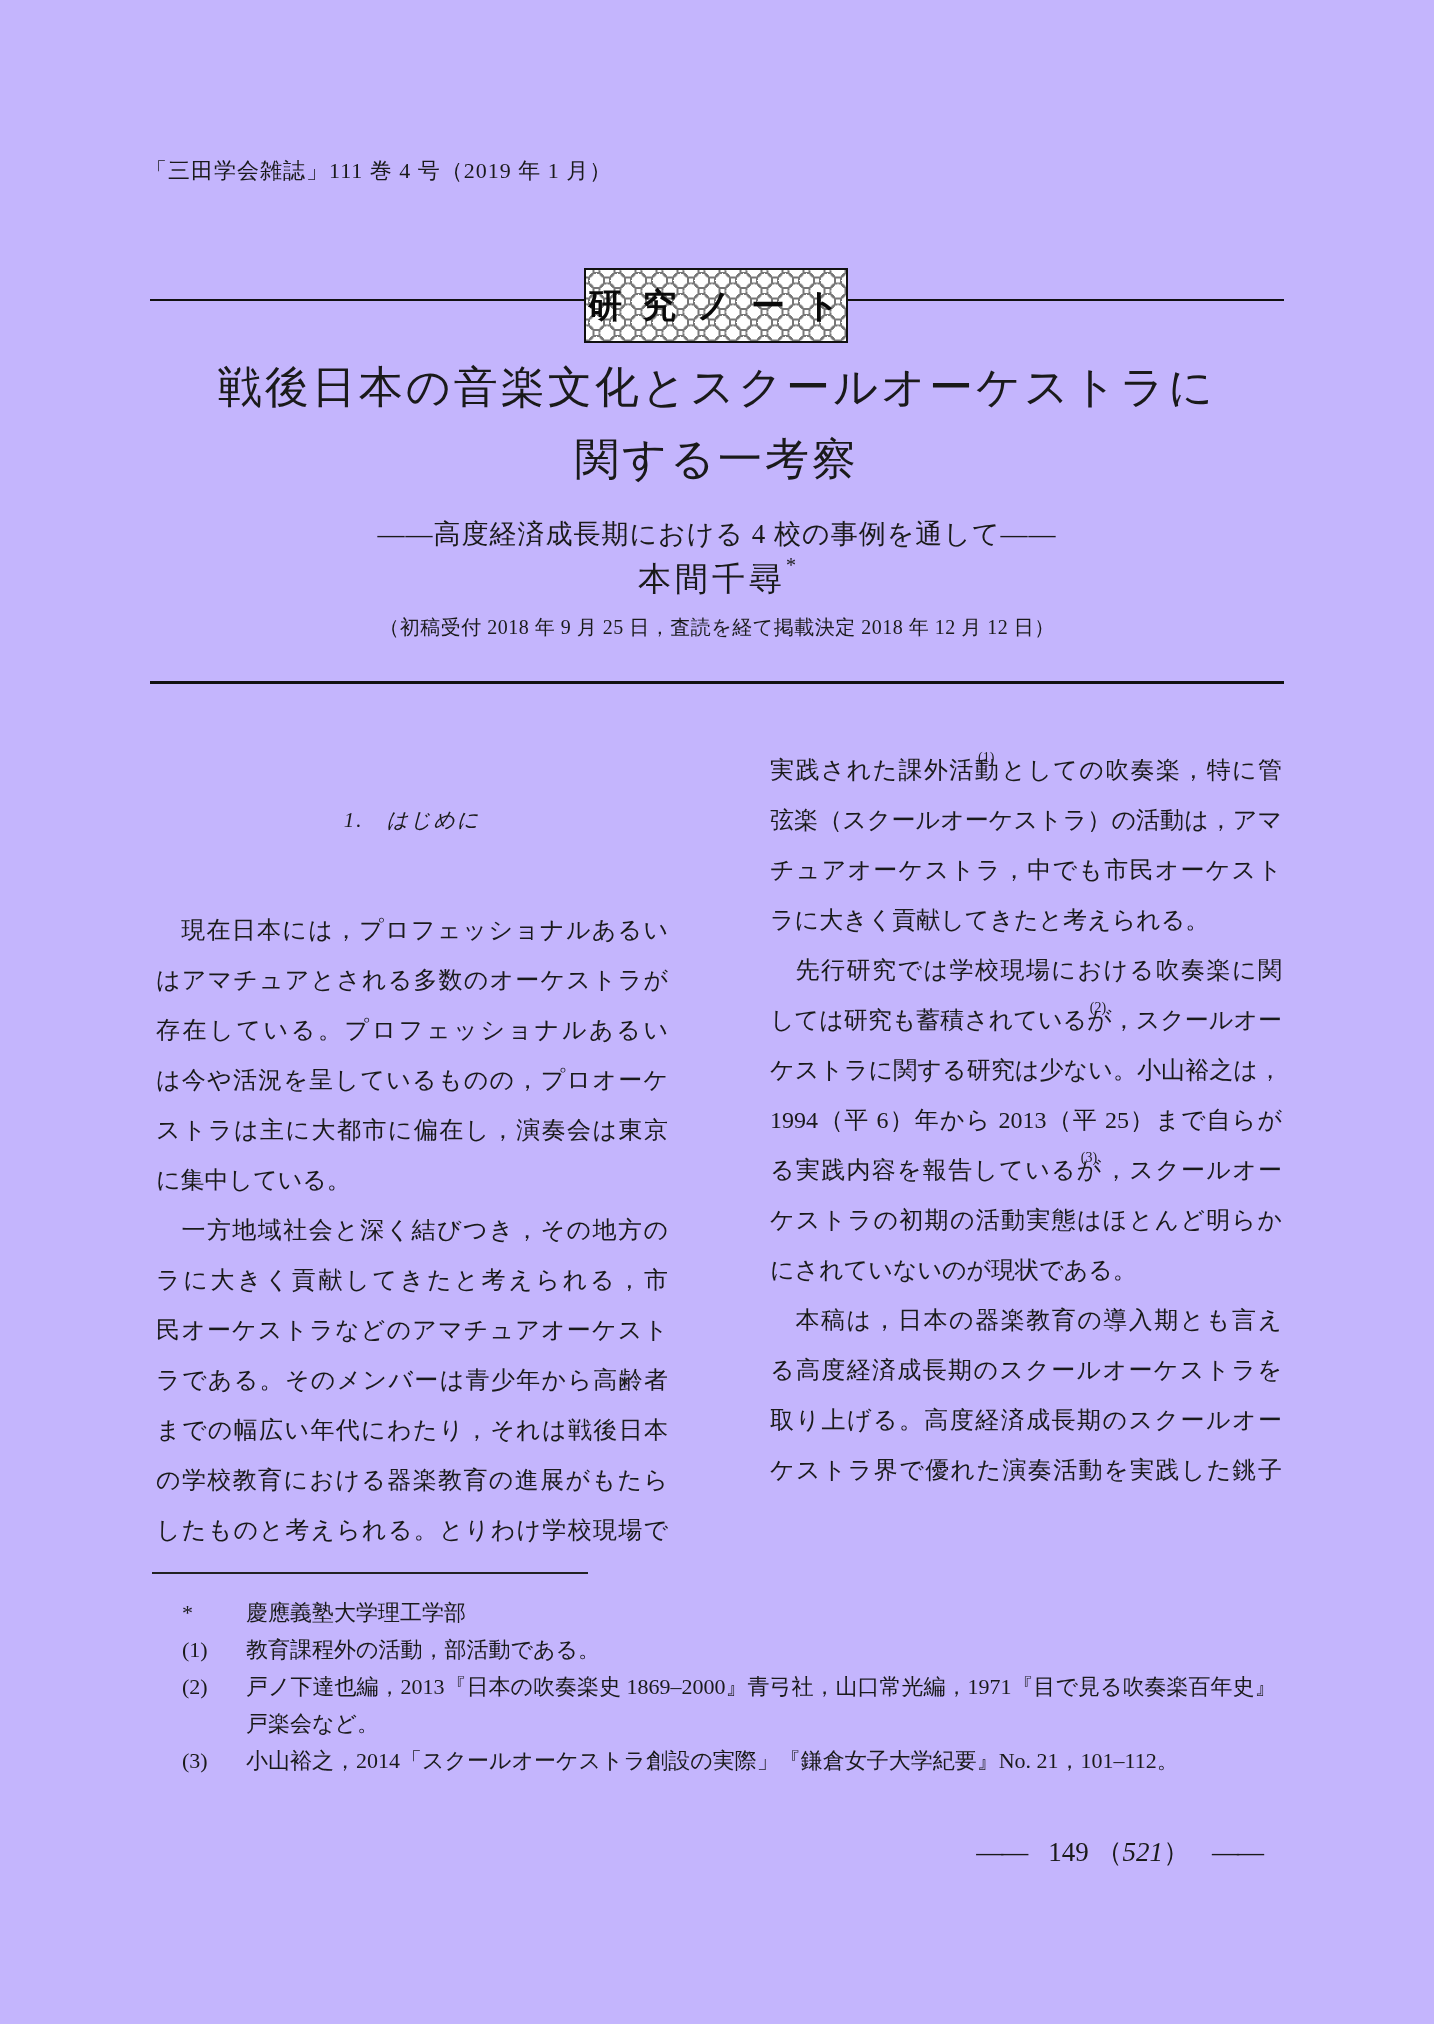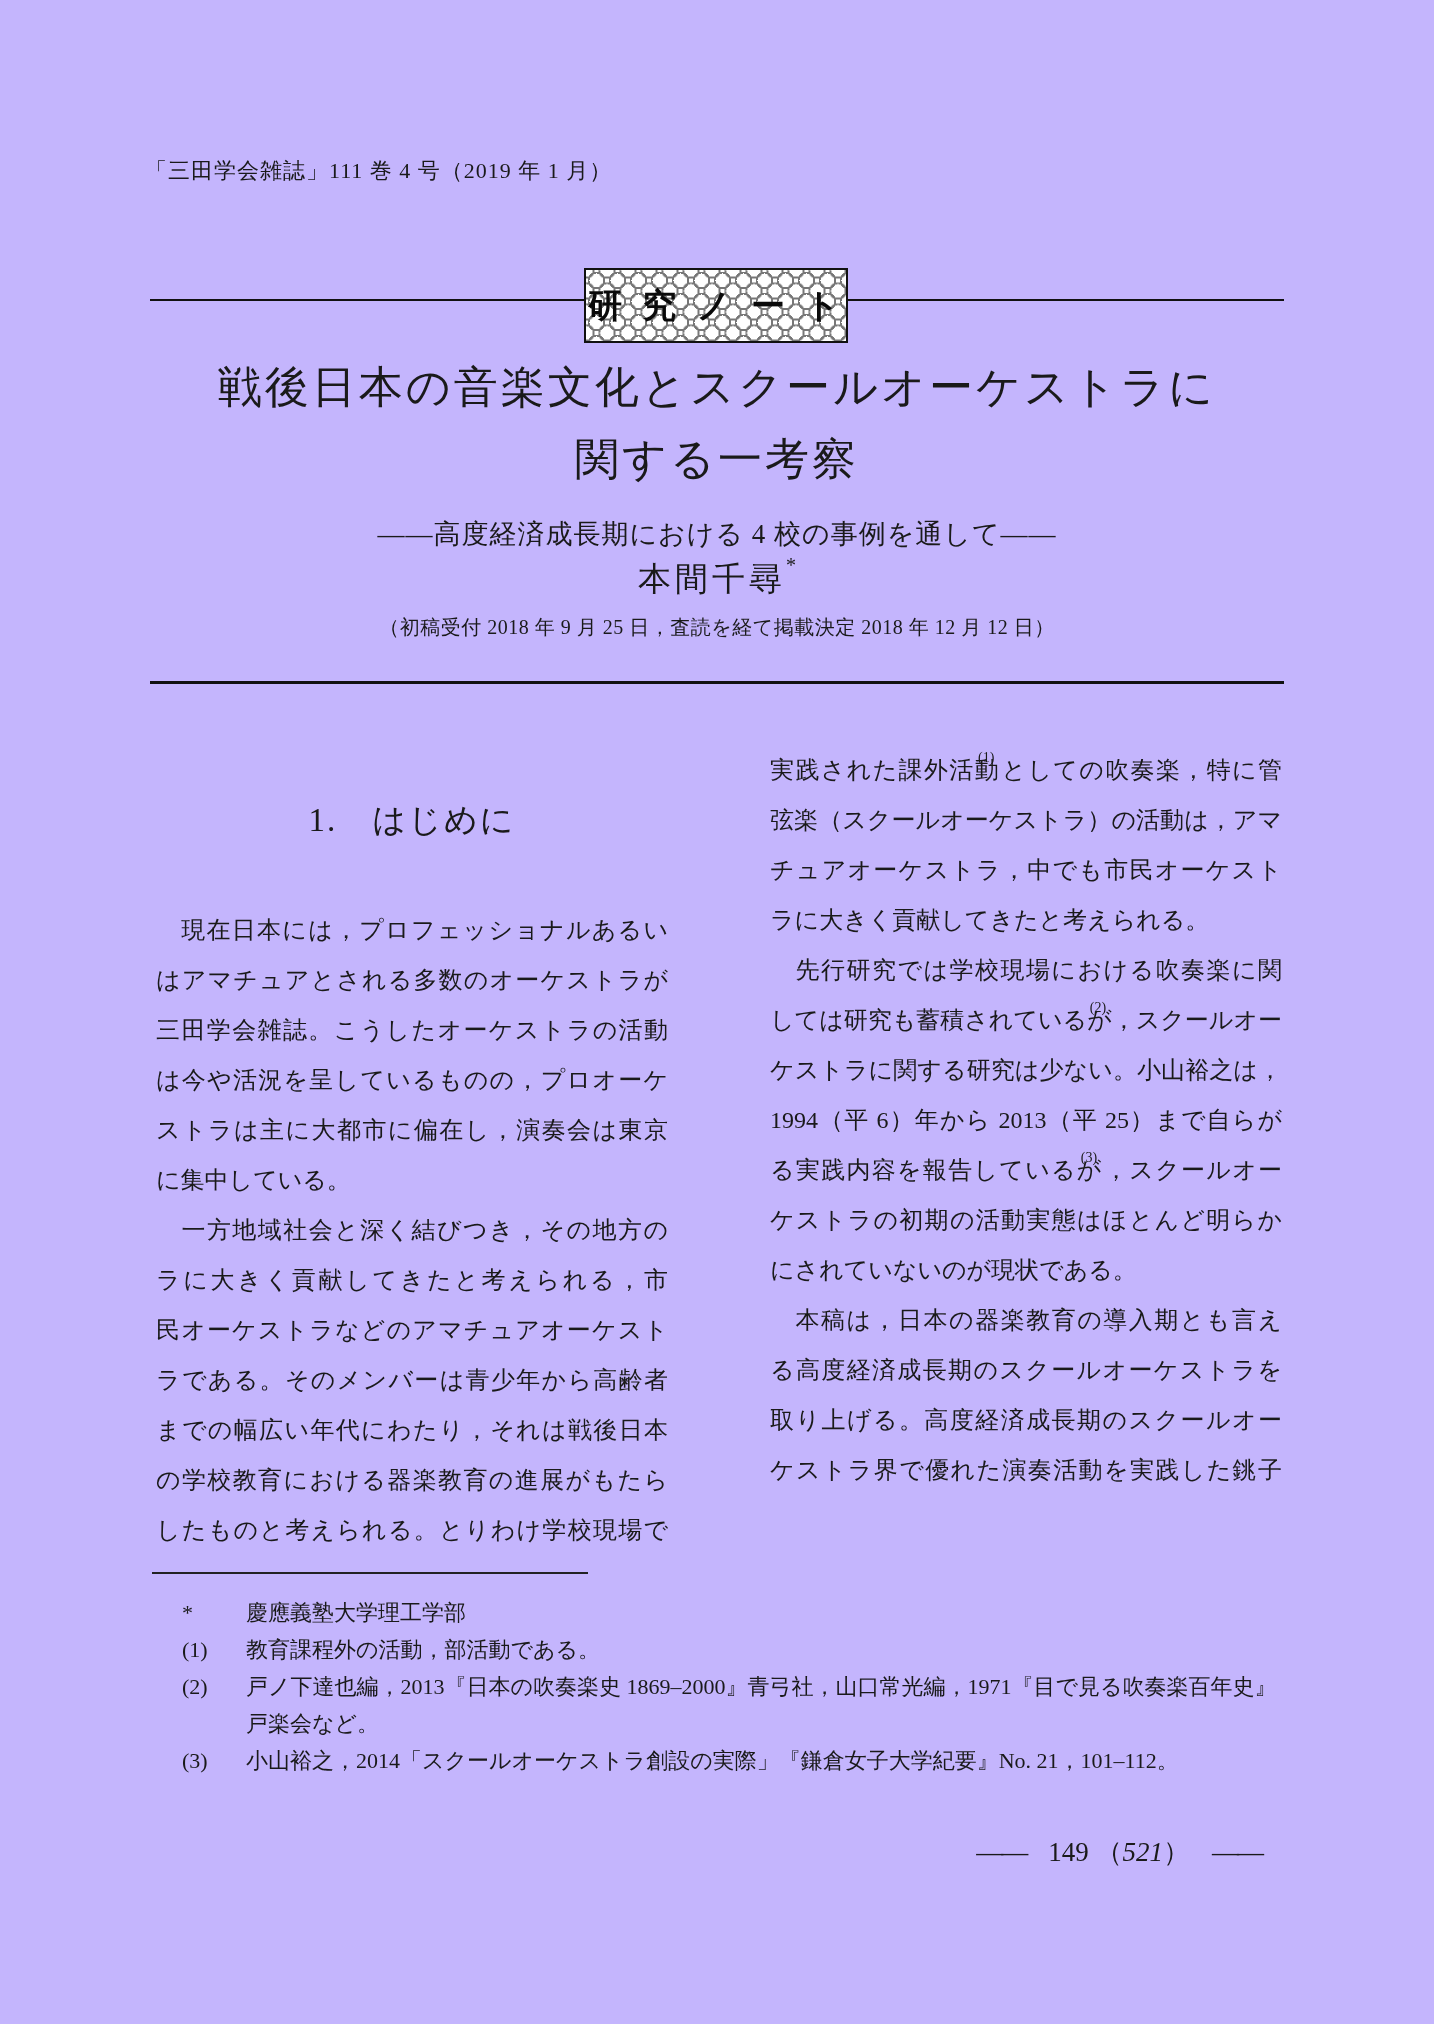--- a/index.html
+++ b/index.html
@@ -63,21 +63,21 @@
   }
 
   
   .col {
     position:absolute; top:745px; width:512px; font-size:24px;
   }
   .col-left  { left:156px; }
   .col-right { left:770px; }
   .section-heading {
     height:50px; line-height:50px; margin-top:50px; margin-bottom:60px;
-    text-align:center; font-size:33px; letter-spacing:2px;
+    text-align:center; font-size:21px; letter-spacing:2px;font-style:italic;
   }
   .bline {
     height:50px; line-height:50px; white-space:nowrap;
     text-align:justify; text-align-last:justify; text-justify:inter-character;
   }
   .bline.end { text-align-last:left; }
   .fnref {
     display:inline-block; width:0; overflow:visible;
     font-size:14px; position:relative; top:-16px; left:-22px;
     letter-spacing:0; white-space:nowrap;
@@ -127,21 +127,21 @@
 
   <div class="received-note">（初稿受付 2018 年 9 月 25 日，査読を経て掲載決定 2018 年 12 月 12 日）</div>
 
   <div class="main-rule"></div>
 
   <div class="col col-left">
     <div class="section-heading">1.　はじめに</div>
     <div>
         <div class="bline">　現在日本には，プロフェッショナルあるい</div>
         <div class="bline">はアマチュアとされる多数のオーケストラが</div>
-        <div class="bline">三田学会雑誌。こうしたオーケストラの活動</div>
+        <div class="bline">存在している。プロフェッショナルあるい</div>
         <div class="bline">は今や活況を呈しているものの，プロオーケ</div>
         <div class="bline">ストラは主に大都市に偏在し，演奏会は東京</div>
         <div class="bline end">に集中している。</div>
         <div class="bline">　一方地域社会と深く結びつき，その地方の</div>
         <div class="bline">ラに大きく貢献してきたと考えられる，市</div>
         <div class="bline">民オーケストラなどのアマチュアオーケスト</div>
         <div class="bline">ラである。そのメンバーは青少年から高齢者</div>
         <div class="bline">までの幅広い年代にわたり，それは戦後日本</div>
         <div class="bline">の学校教育における器楽教育の進展がもたら</div>
         <div class="bline">したものと考えられる。とりわけ学校現場で</div>

